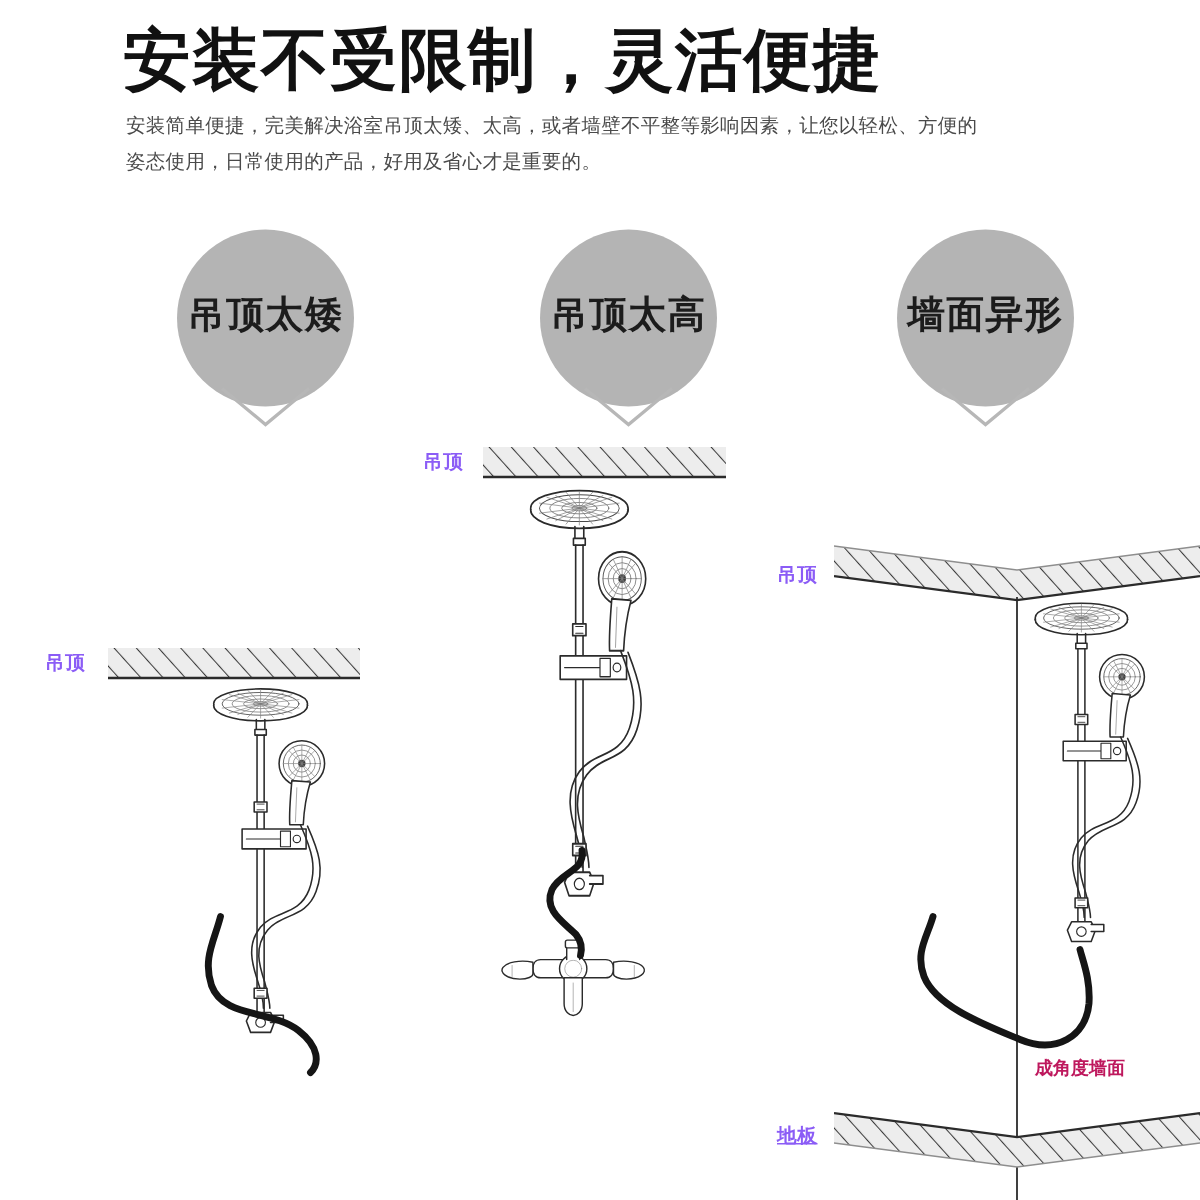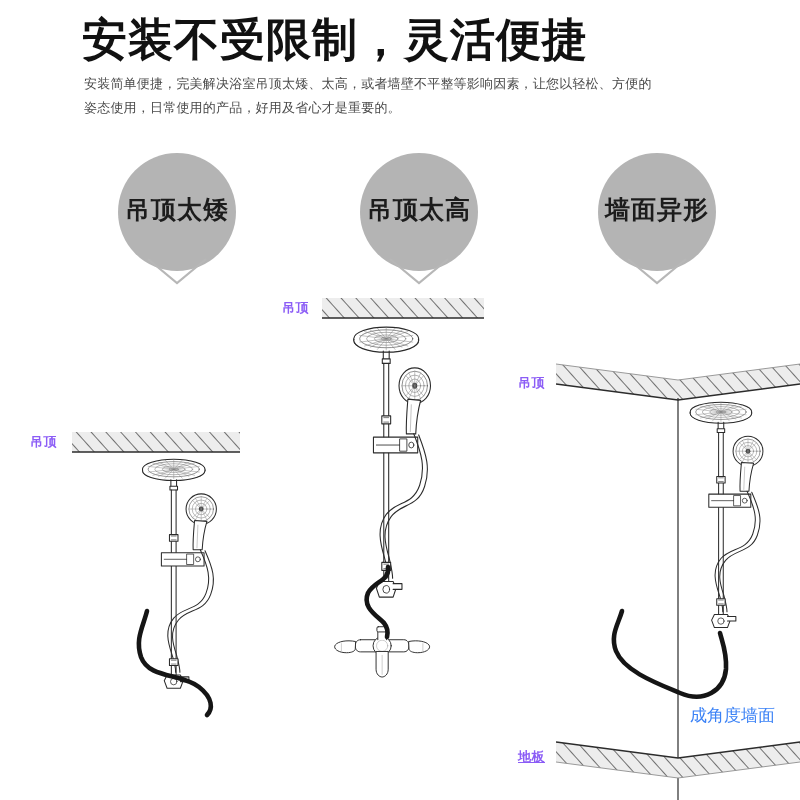--- a/index.html
+++ b/index.html
@@ -43,21 +43,21 @@
 
   .hatchband{position:absolute;}
   .hatchband svg{display:block;}
   .axlabel{
     position:absolute;font-size:13px;font-weight:bold;color:#8b5cf6;
     letter-spacing:.5px;white-space:nowrap;
   }
   .cornerline{position:absolute;}
   .cornerline svg{display:block;}
   .cornertxt{
-    position:absolute;font-size:17px;color:#3b82f6;white-space:nowrap;
+    position:absolute;font-size:12px;color:#be185d;white-space:nowrap;font-weight:bold;
   }
   .rig{position:absolute;}
   .rig svg{display:block;overflow:visible;}
 </style>
 </head>
 <body>
 
 <div class="page">
 
   <div class="header">

